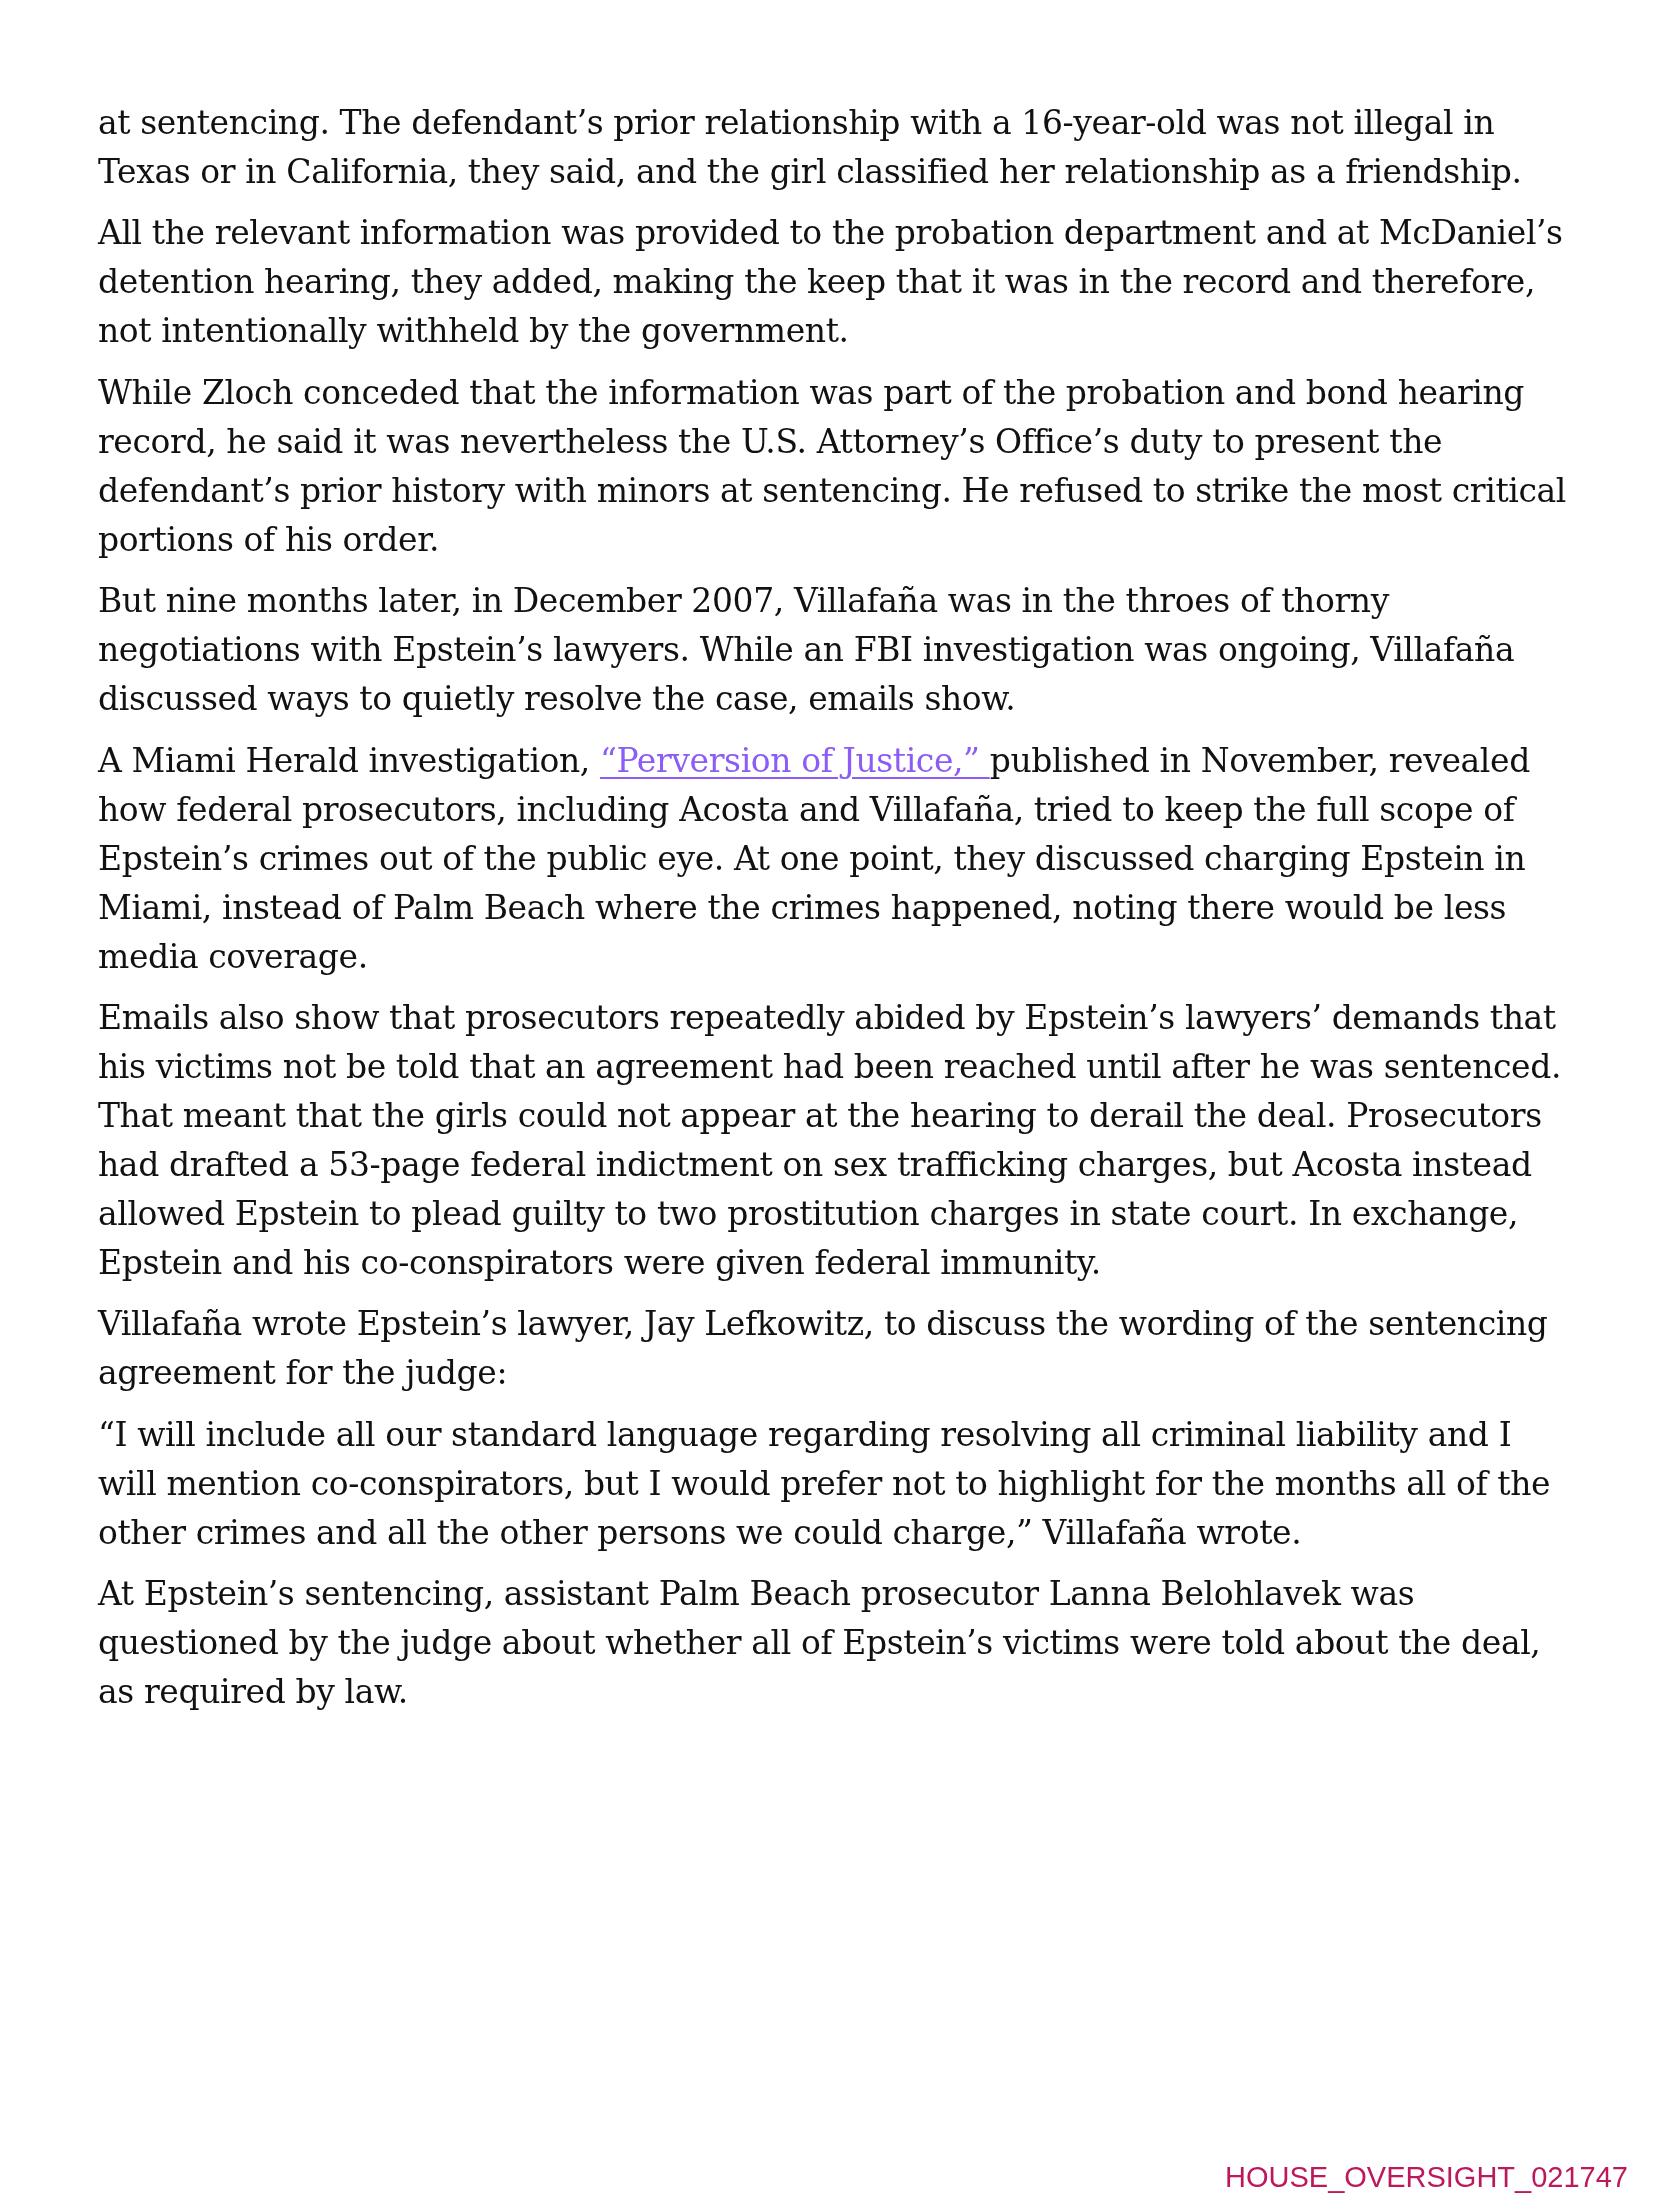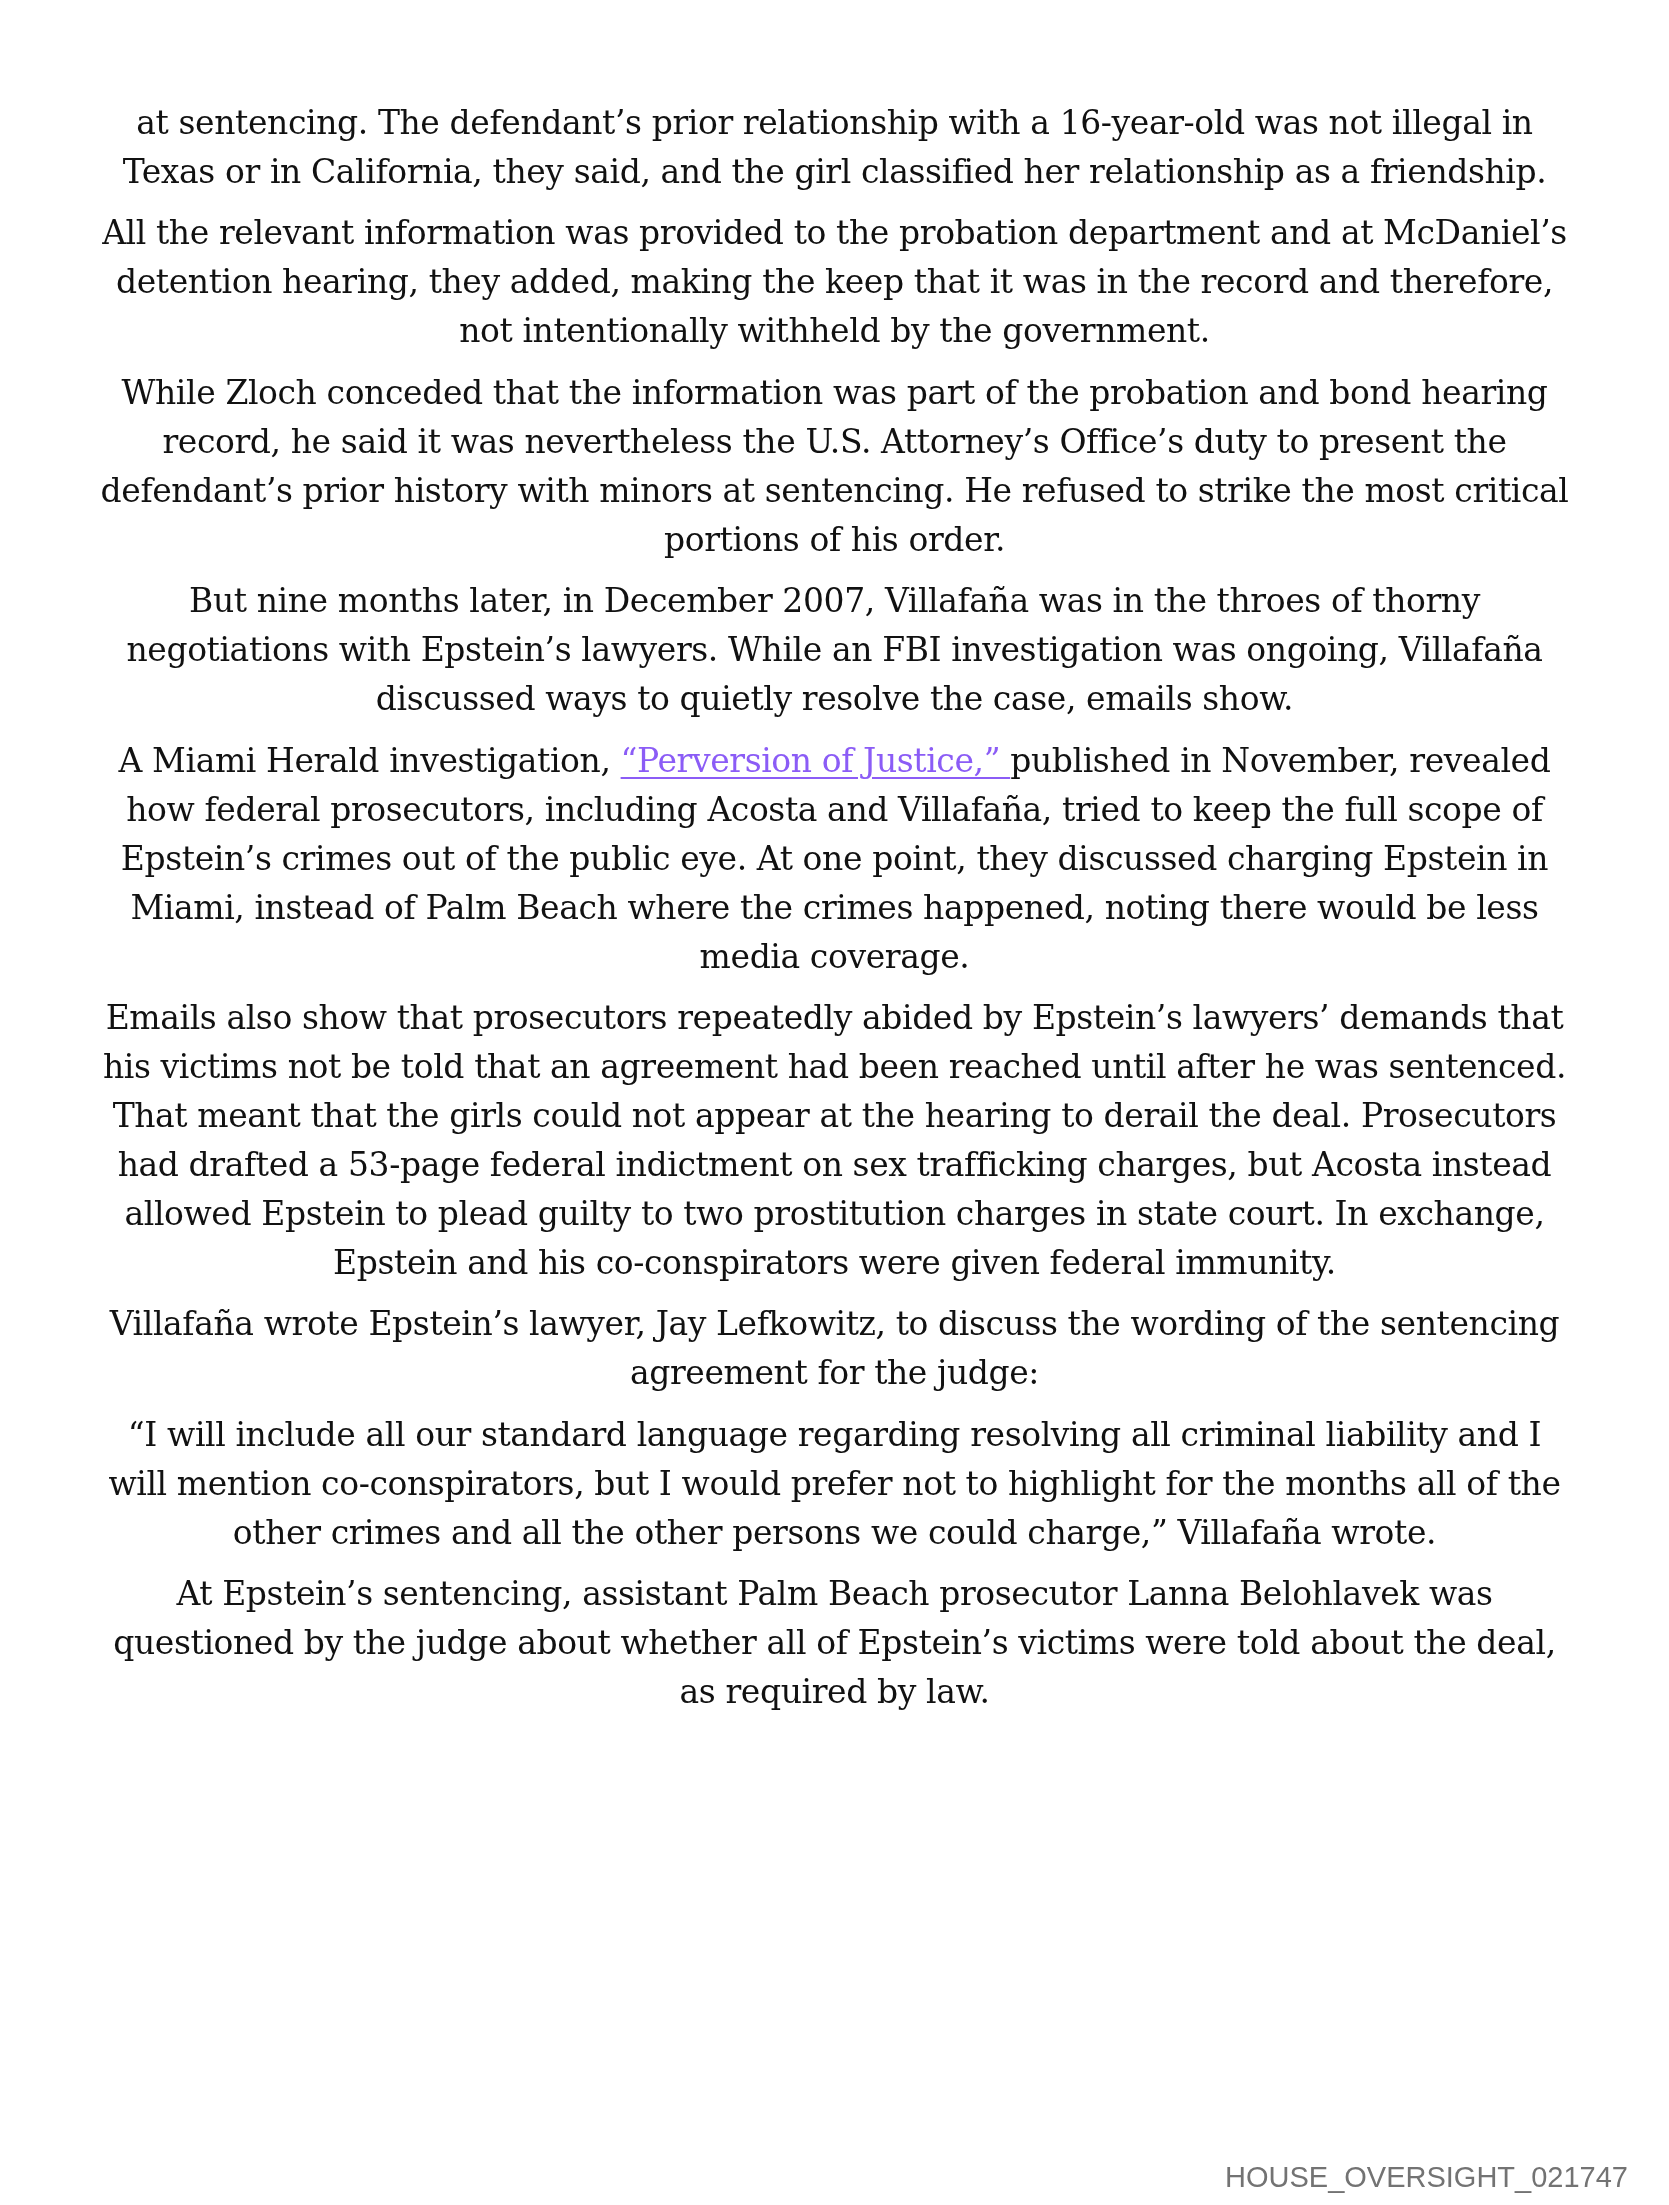--- a/index.html
+++ b/index.html
@@ -3,25 +3,25 @@
 <meta charset="utf-8">
 <style>
   html, body { margin: 0; padding: 0; background: #ffffff; }
   body { width: 1669px; height: 2205px; position: relative; overflow: hidden; }
   .page {
     position: absolute; left: 98px; top: 98px; width: 1473px;
     font-family: "DejaVu Serif", "Liberation Serif", serif;
     font-size: 33px; line-height: 49px; color: #111111;
     letter-spacing: -0.4px;
   }
-  .page p { margin: 0 0 12.4px 0; text-align: center; }
+  .page p { margin: 0 0 12.4px 0; }
   a.link { color: #8b5cf6; text-decoration: underline; text-decoration-thickness: 2px; text-underline-offset: 5.2px; }
   .footer {
     position: absolute; right: 41px; top: 2161px;
-    font-family: "Liberation Sans", sans-serif; font-size: 29px; color: #737373;
+    font-family: "Liberation Sans", sans-serif; font-size: 29px; color: #be185d;
   }
 </style>
 </head>
 <body>
 
 <div class="page">
   <p>at sentencing. The defendant’s prior relationship with a 16-year-old was not illegal in Texas or in California, they said, and the girl classified her relationship as a friendship.</p>
   <p>All the relevant information was provided to the probation department and at McDaniel’s detention hearing, they added, making the keep that it was in the record and therefore, not intentionally withheld by the government.</p>
   <p>While Zloch conceded that the information was part of the probation and bond hearing record, he said it was nevertheless the U.S. Attorney’s Office’s duty to present the defendant’s prior history with minors at sentencing. He refused to strike the most critical portions of his order.</p>
   <p>But nine months later, in December 2007, Villafaña was in the throes of thorny negotiations with Epstein’s lawyers. While an FBI investigation was ongoing, Villafaña discussed ways to quietly resolve the case, emails show.</p>

